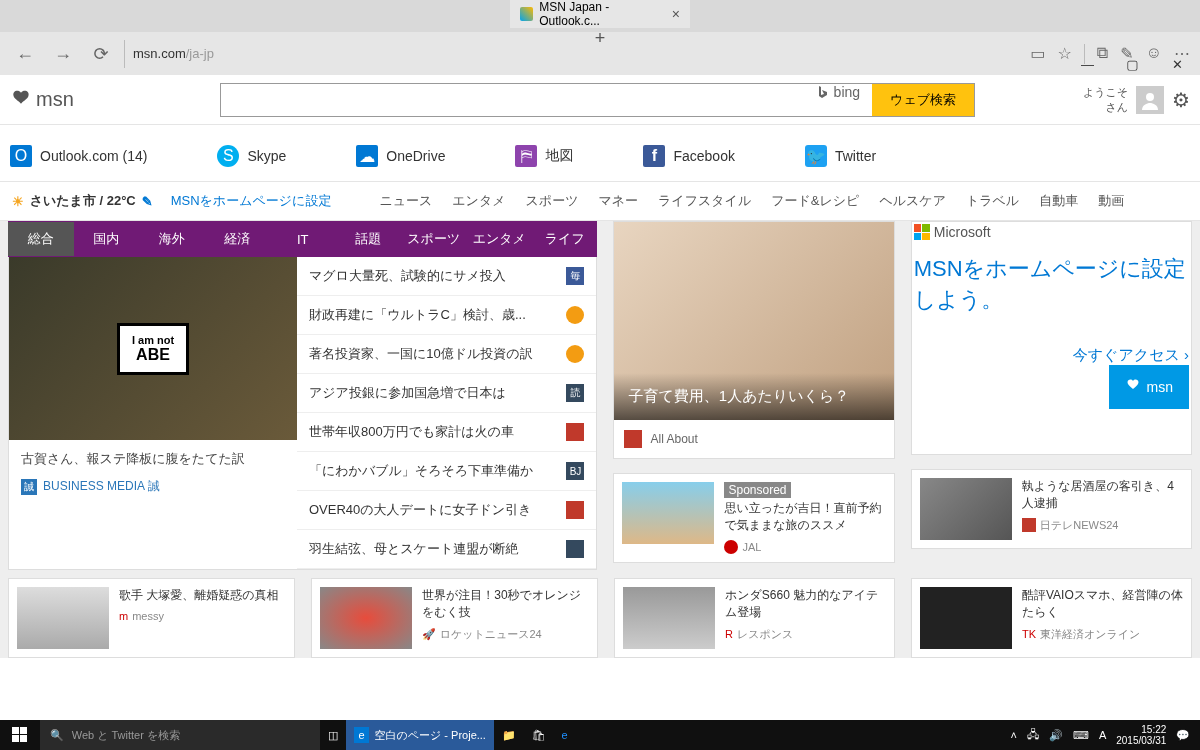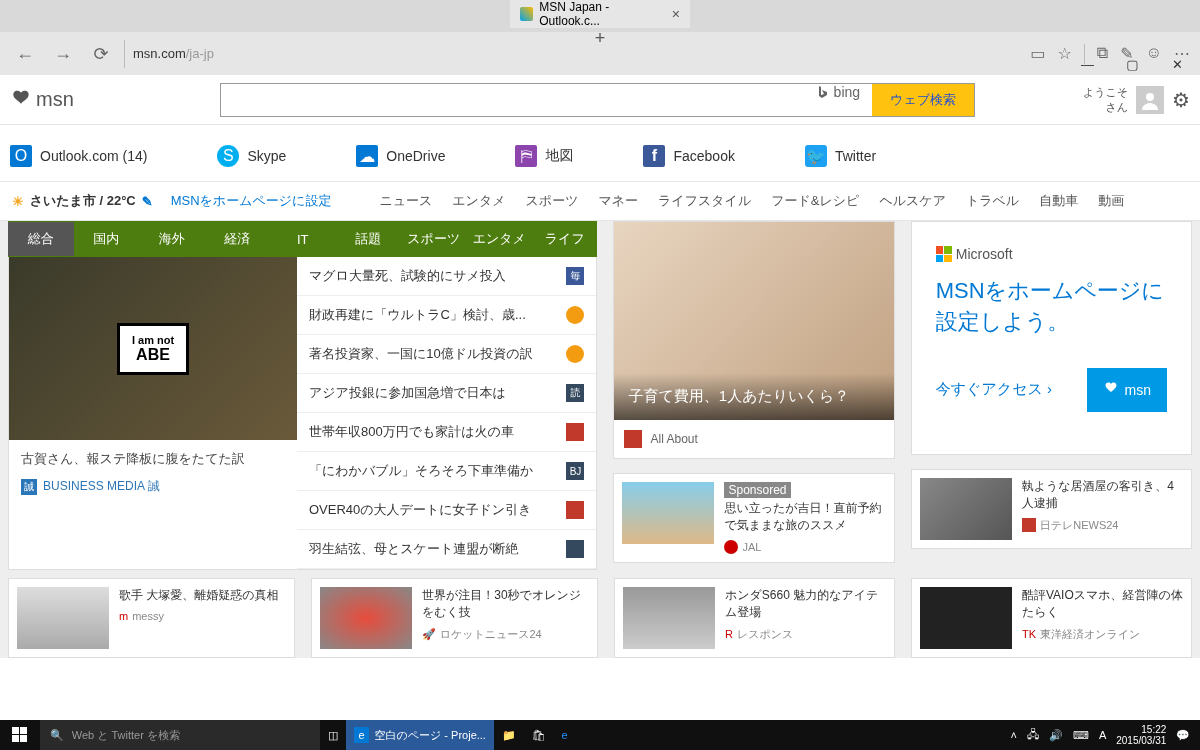--- a/index.html
+++ b/index.html
@@ -22,21 +22,21 @@
 .nav-icons { display: flex; gap: 12px; color: #666; font-size: 16px; }
 .nav-sep { width: 1px; height: 20px; background: #bbb; }
 
 
 .msn-header { display: flex; align-items: center; height: 50px; padding: 6px 10px; background: #fff; border-bottom: 1px solid #e5e5e5; }
 .msn-logo { display: flex; align-items: center; gap: 4px; font-size: 20px; color: #555; width: 210px; }
 .msn-butterfly { width: 22px; height: 22px; }
 .search-box { display: flex; align-items: flex-start; width: 755px; height: 34px; border: 1px solid #999; }
 .search-input { flex: 1; border: none; outline: none; padding: 0 10px; font-size: 14px; }
 .bing-label { display: flex; align-items: center; gap: 4px; padding: 0 12px; color: #666; font-size: 14px; }
-.search-btn { height: 100%; padding: 0 18px; background: #ffc20e; border: none; color: #1d4ed8; font-size: 13px; cursor: pointer; }
+.search-btn { height: 100%; padding: 0 18px; background: #ffc20e; border: none; color: #000000; font-size: 13px; cursor: pointer; }
 .user-area { margin-left: auto; display: flex; align-items: center; gap: 8px; font-size: 11px; color: #555; }
 .user-text { text-align: right; line-height: 1.3; }
 .avatar { width: 28px; height: 28px; background: #ccc; display: flex; align-items: center; justify-content: center; color: #fff; }
 .gear { font-size: 20px; color: #555; cursor: pointer; }
 
 
 .quick-links { display: flex; gap: 70px; padding: 20px 10px 14px; border-bottom: 1px solid #e5e5e5; }
 .ql-item { display: flex; align-items: center; gap: 8px; font-size: 14px; color: #333; cursor: pointer; }
 .ql-icon { width: 22px; height: 22px; display: flex; align-items: center; justify-content: center; font-size: 16px; color: #fff; border-radius: 2px; }
 .ic-outlook { background: #0078d4; }
@@ -54,21 +54,21 @@
 .homepage-link { color: #0078d4; cursor: pointer; }
 .cat-links { display: flex; gap: 20px; margin-left: 30px; color: #555; }
 .cat-links span { cursor: pointer; }
 
 
 .main { display: flex; gap: 16px; padding: 0 8px 8px; background: #eee; }
 .col-left { width: 591px; }
 .col-mid { width: 282px; }
 .col-right { width: 282px; }
 
-.tab-strip { display: flex; background: #4d7c0f; color: #fff; height: 36px; align-items: center; margin-top: 0; }
+.tab-strip { display: flex; background: #701a75; color: #fff; height: 36px; align-items: center; margin-top: 0; }
 .tab-strip div { flex: 1; text-align: center; cursor: pointer; font-size: 13px; padding: 8px 0; }
 .tab-strip div.active { background: #555; }
 
 .hero { display: flex; background: #fff; border: 1px solid #ddd; border-top: none; }
 .hero-left { width: 288px; }
 .hero-img { width: 100%; height: 183px; background: linear-gradient(135deg,#3a3a2a,#6a5a3a); position: relative; display: flex; align-items: center; justify-content: center; }
 .hero-sign { background: #fff; color: #000; padding: 8px 12px; font-weight: bold; font-size: 16px; text-align: center; border: 3px solid #000; }
 .hero-caption { padding: 10px 12px; font-size: 13px; color: #444; }
 .hero-source { display: flex; align-items: center; gap: 6px; padding: 0 12px 12px; color: #2a76b8; font-size: 12px; }
 .src-badge { width: 16px; height: 16px; background: #2a76b8; color: #fff; font-size: 10px; display: flex; align-items: center; justify-content: center; }
@@ -80,27 +80,27 @@
 .b-blue { background: #3b5998; }
 .b-red { background: #c0392b; }
 .b-gray { background: #34495e; }
 
 .feature-card { background: #fff; border: 1px solid #ddd; position: relative; margin-top: 0; }
 .feature-img { width: 100%; height: 198px; background: linear-gradient(135deg,#e8d5c0,#c0a080); position: relative; }
 .feature-overlay { position: absolute; bottom: 0; left: 0; right: 0; padding: 14px; color: #fff; font-size: 15px; background: linear-gradient(transparent, rgba(0,0,0,0.6)); }
 .feature-footer { display: flex; align-items: center; gap: 8px; padding: 10px; font-size: 12px; color: #666; }
 .ff-badge { width: 18px; height: 18px; background: #c0392b; }
 
-.promo-card { background: #fff; border: 1px solid #ddd; padding: 24px; height: 234px; }
+.promo-card { background: #fff; border: 1px solid #ddd; padding: 2px; height: 234px; }
 .ms-logo { display: flex; align-items: center; gap: 4px; font-size: 14px; color: #555; }
 .ms-squares { width: 16px; height: 16px; display: grid; grid-template-columns: 1fr 1fr; gap: 1px; }
 .ms-squares div:nth-child(1){background:#f25022;} .ms-squares div:nth-child(2){background:#7fba00;}
 .ms-squares div:nth-child(3){background:#00a4ef;} .ms-squares div:nth-child(4){background:#ffb900;}
 .promo-title { color: #0078d4; font-size: 22px; margin: 14px 0; line-height: 1.4; }
-.promo-cta { display: flex; justify-content: space-between; align-items: center; margin-top: 30px; }
+.promo-cta { display: flex; justify-content: space-between; align-items: flex-end; margin-top: 30px; flex-direction: column; }
 .promo-link { color: #0078d4; font-size: 15px; cursor: pointer; }
 .promo-btn { background: #0099e5; color: #fff; padding: 14px 16px; display: flex; align-items: center; gap: 6px; font-size: 14px; }
 
 .mini-card { background: #fff; border: 1px solid #ddd; display: flex; gap: 10px; padding: 8px; margin-top: 14px; }
 .mini-thumb { width: 92px; height: 62px; background: linear-gradient(135deg,#888,#555); flex-shrink: 0; }
 .mini-body { flex: 1; font-size: 12px; color: #333; }
 .mini-title { line-height: 1.4; margin-bottom: 6px; }
 .mini-source { display: flex; align-items: center; gap: 4px; font-size: 11px; color: #888; }
 .mini-badge { width: 14px; height: 14px; background: #c0392b; }
 .sponsored { background: #888; color: #fff; font-size: 12px; padding: 1px 4px; display: inline-block; margin-bottom: 2px; }

